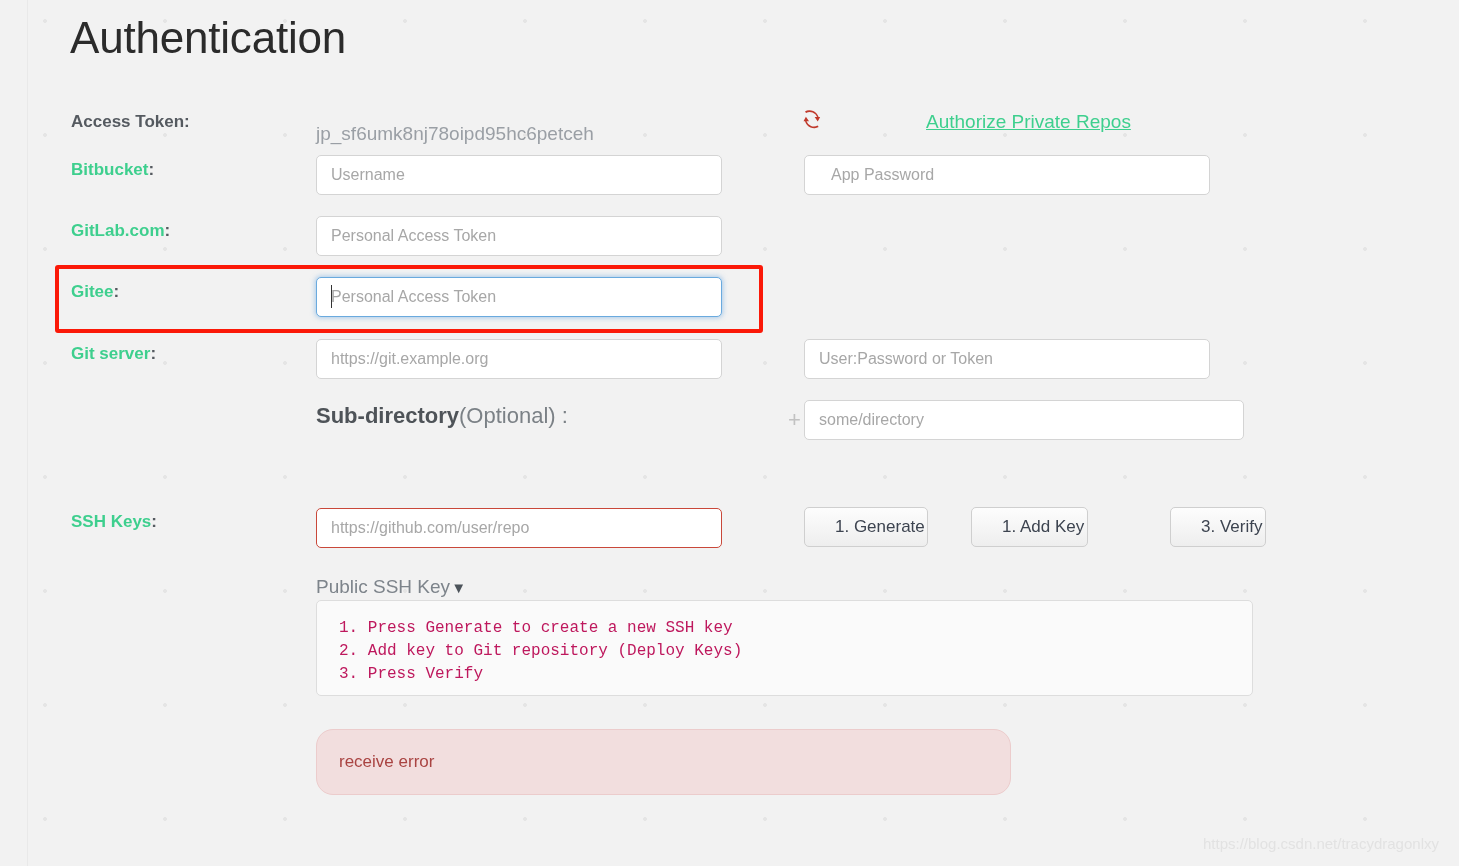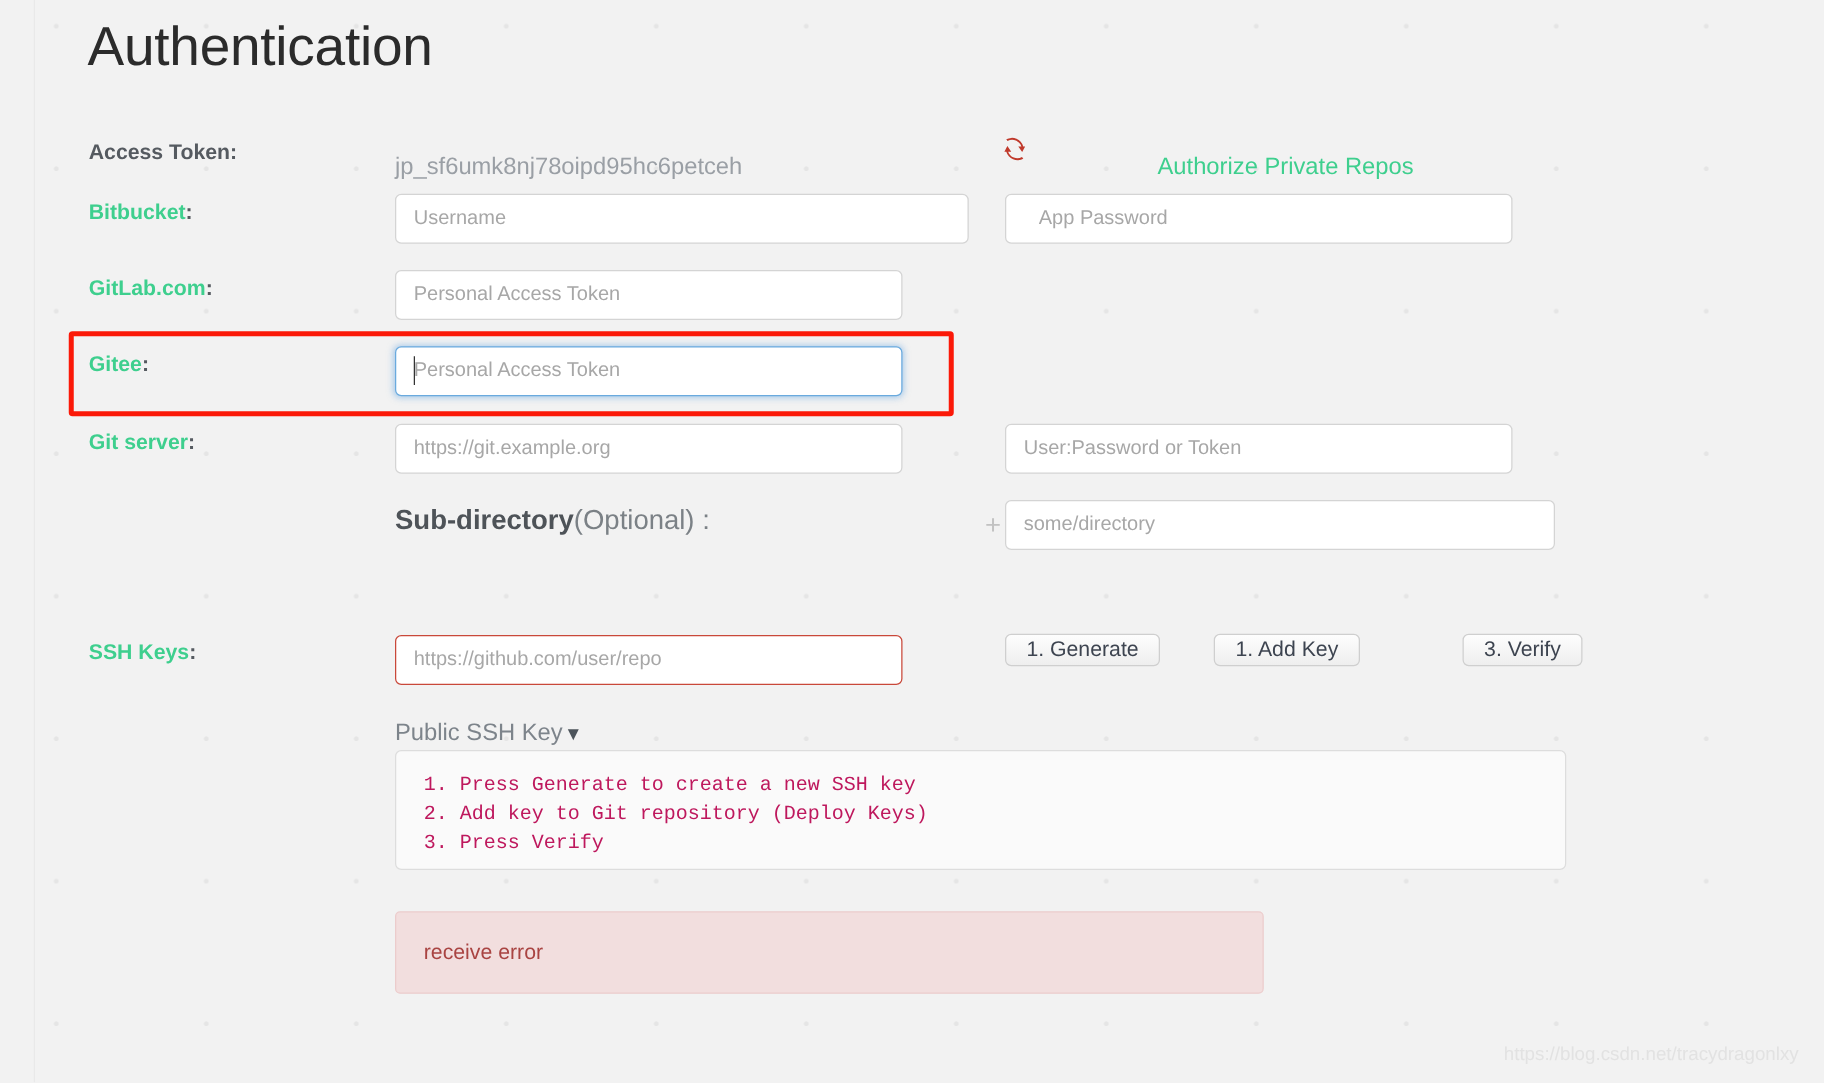--- a/index.html
+++ b/index.html
@@ -136,29 +136,29 @@
     font-size: 22px;
     color: #c2c2c2;
     line-height: 1;
     user-select: none;
   }
 
   
   .btn {
     position: absolute;
     box-sizing: border-box;
-    height: 26px;
+    height: 40px;
     border: 1px solid #cfcfcf;
     border-radius: 5px;
     background: linear-gradient(#fdfdfd, #eeeeee);
     color: #3d4450;
     font-family: "Liberation Sans", sans-serif;
     font-size: 17px;
     cursor: pointer;
-    padding: 0 16px;
+    padding: 0 30px;
     white-space: nowrap;
   }
 
   
   .pubkey-toggle {
     position: absolute;
     font-size: 19px;
     color: #7d848b;
     white-space: nowrap;
     cursor: pointer;
@@ -184,21 +184,21 @@
     color: #be185d;
     white-space: pre;
   }
 
   
   .error-box {
     position: absolute;
     box-sizing: border-box;
     background: #f2dede;
     border: 1px solid #eccccc;
-    border-radius: 4px;
+    border-radius: 17px;
     color: #a94442;
     font-size: 17px;
     display: flex;
     align-items: center;
     padding: 0 22px;
   }
 
   
   .watermark {
     position: absolute;
@@ -223,25 +223,25 @@
 
   <div class="refresh-icon" style="left:801px; top:108px;">
     <svg width="24" height="24" viewBox="0 0 24 24" aria-hidden="true">
       <path d="M7.6 4.3 A9 9 0 0 1 20.5 9.2 L17.6 9.2 L21.2 14.4 L24 9.2 L22.2 9.2
                A11 11 0 0 0 6.4 2.6 Z" fill="#c0392b" transform="translate(-1.5,1.2) scale(0.86)"></path>
       <path d="M16.4 19.7 A9 9 0 0 1 3.5 14.8 L6.4 14.8 L2.8 9.6 L0 14.8 L1.8 14.8
                A11 11 0 0 0 17.6 21.4 Z" fill="#c0392b" transform="translate(2.5,0.6) scale(0.86)"></path>
     </svg>
   </div>
 
-  <a class="authorize-link" style="left:926px; top:123px;">Authorize Private Repos</a>
+  <a class="authorize-link" style="left:926px; top:111px;text-decoration:underline;">Authorize Private Repos</a>
 
   <div class="label green" style="left:71px; top:161px;"><span>Bitbucket</span><span class="colon">:</span></div>
 
-  <input class="tf" style="left: 316px; top: 155px; width: 459px;" placeholder="Username">
+  <input class="tf" style="left: 316px; top: 155px; width: 406px;" placeholder="Username">
 
   <input class="tf" style="left: 804px; top: 155px; width: 406px; padding-left: 26px;" placeholder="App Password">
 
   <div class="label green" style="left:71px; top:222px;"><span>GitLab.com</span><span class="colon">:</span></div>
 
   <input class="tf" style="left: 316px; top: 216px; width: 406px;" placeholder="Personal Access Token">
 
   <div class="annotation-box" style="left:55px; top:265px; width:708px; height:68px;"></div>
 
   <div class="label green" style="left:71px; top:283px;"><span>Gitee</span><span class="colon">:</span></div>

